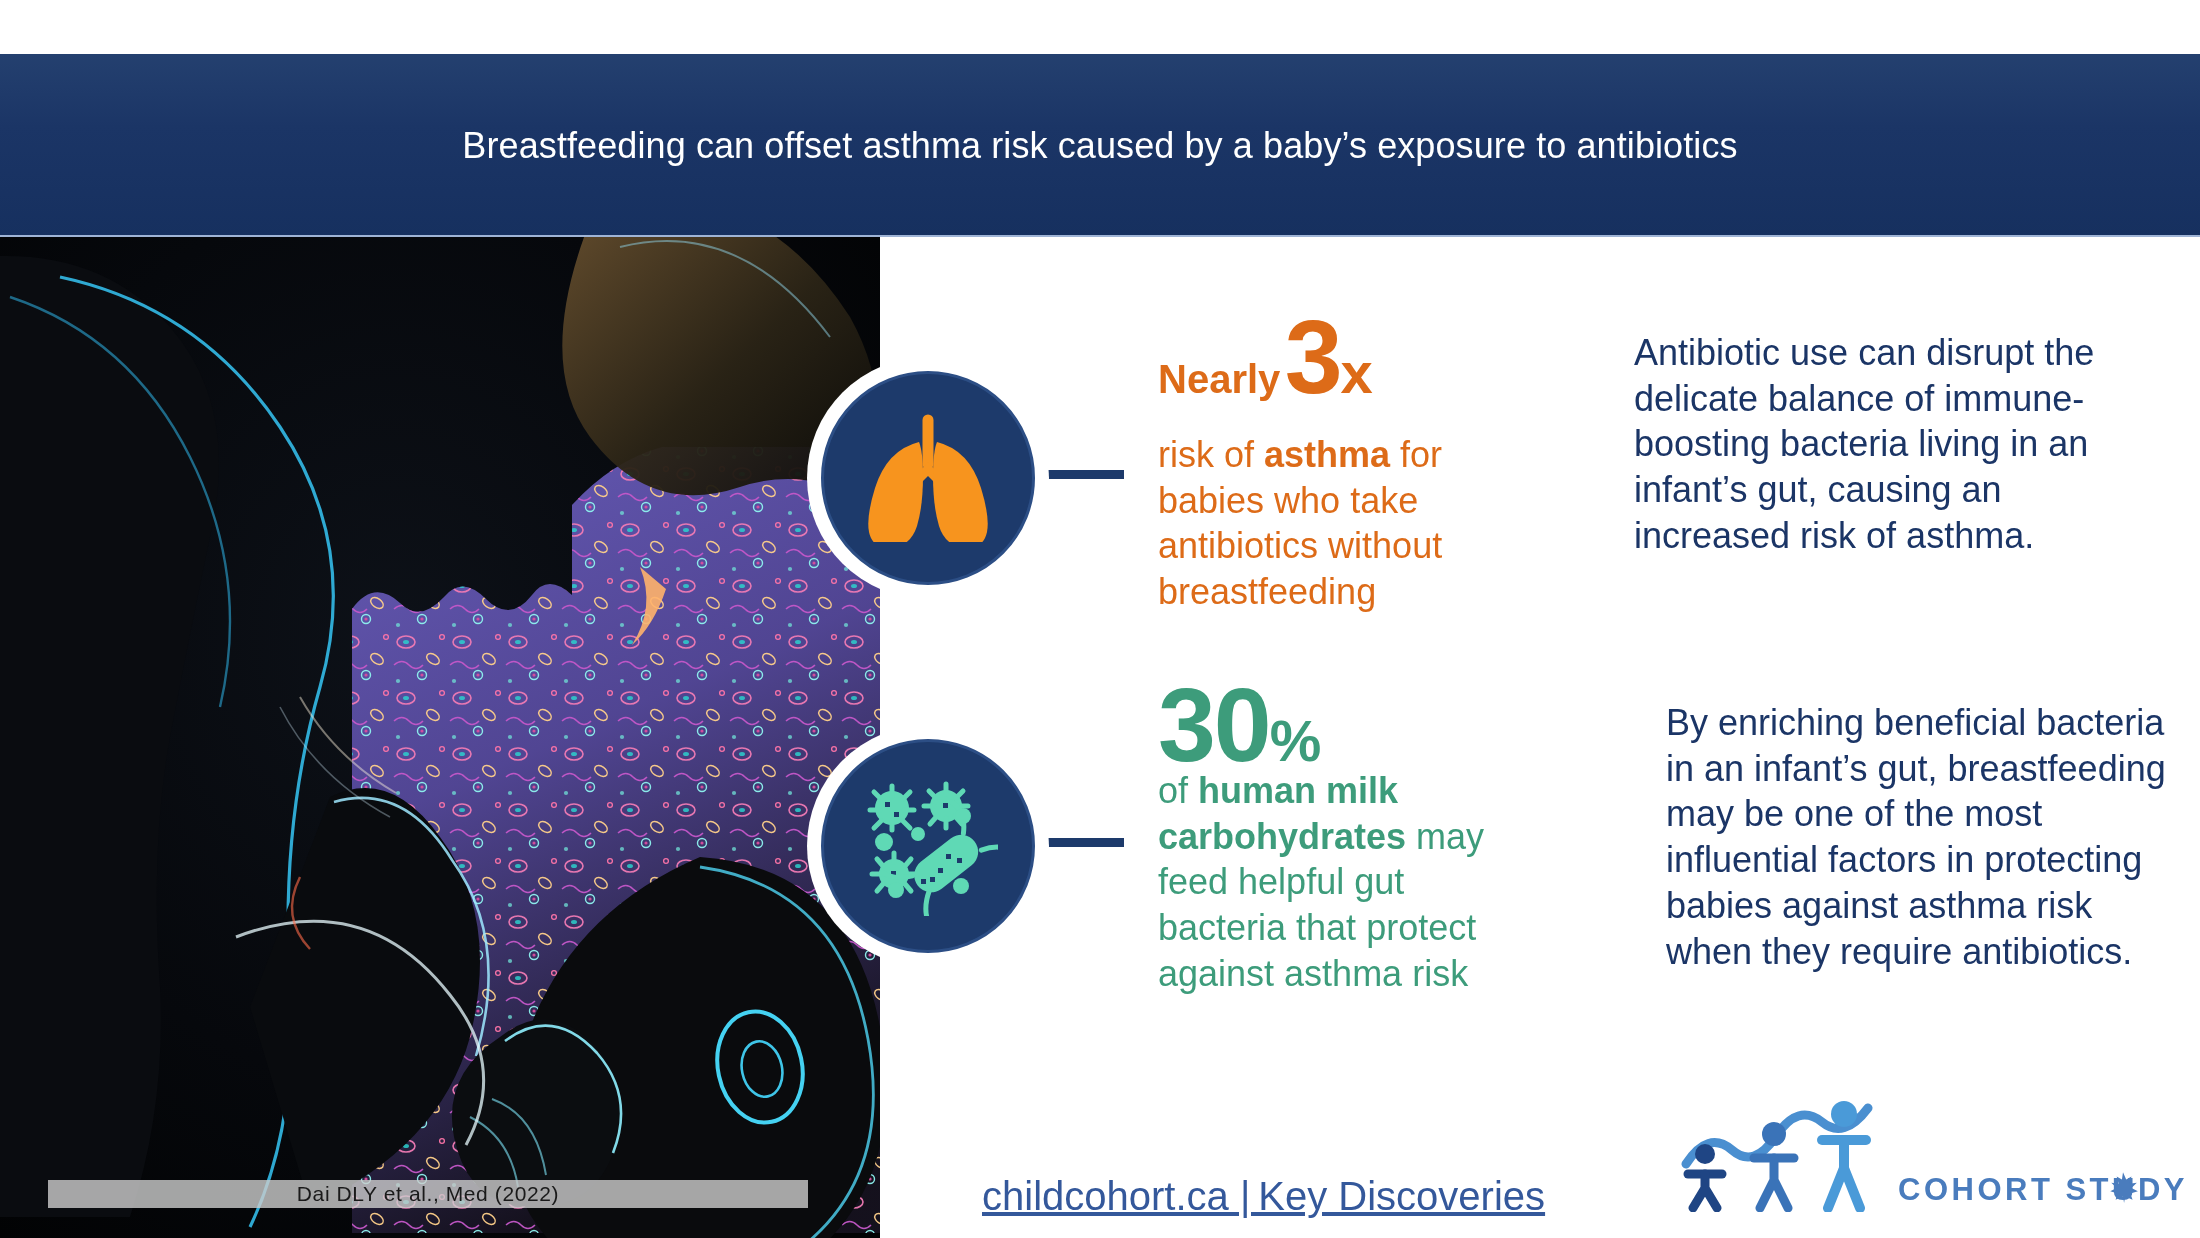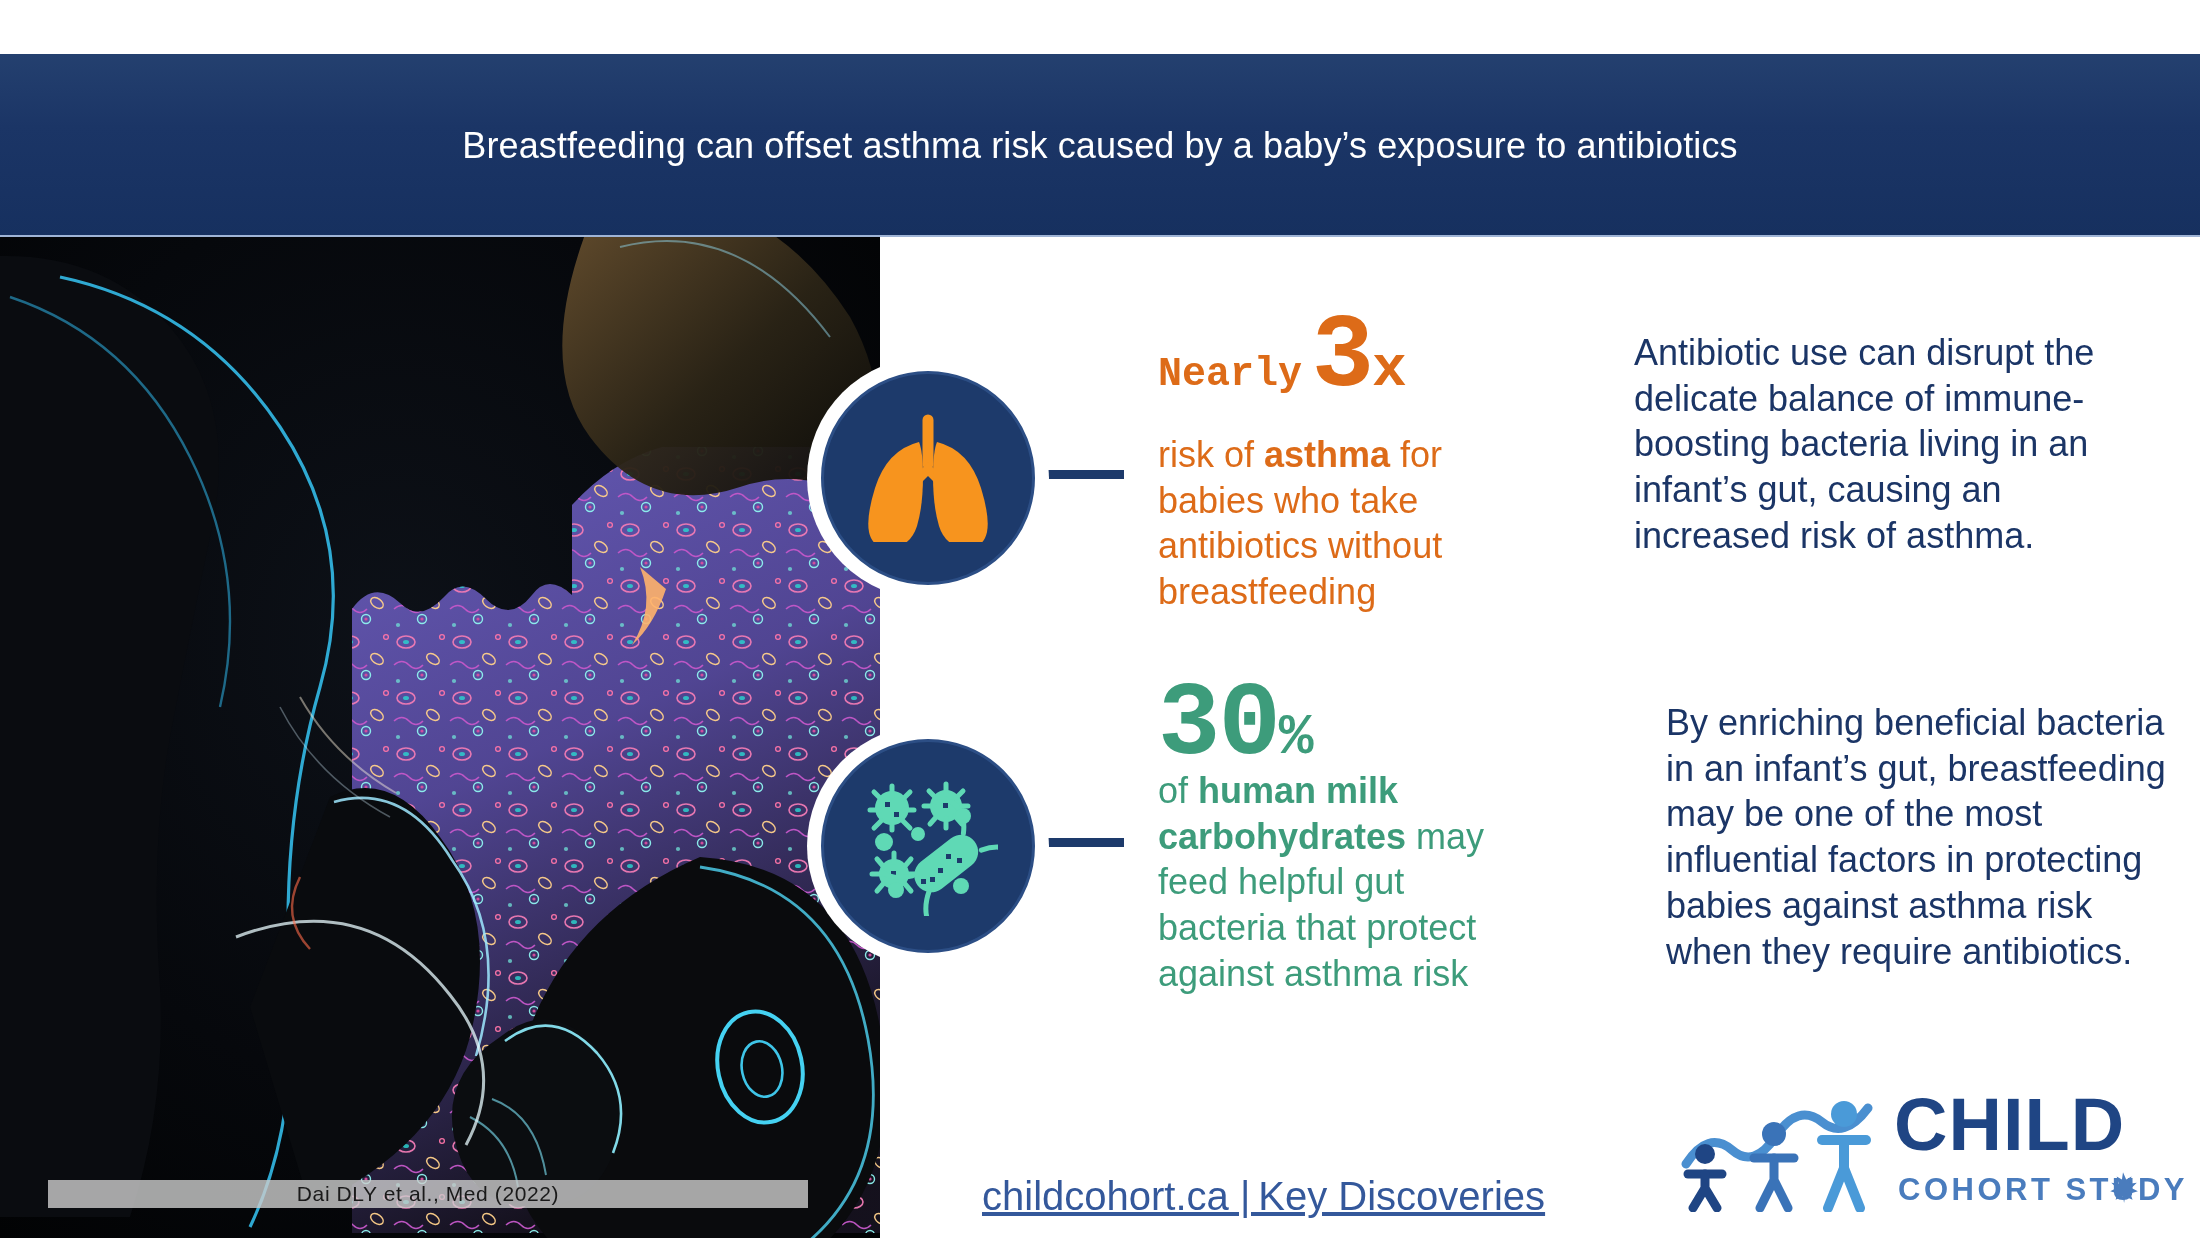--- a/index.html
+++ b/index.html
@@ -24,21 +24,21 @@
   .caption-text{color:#1a1a1a;font-size:21px;letter-spacing:.6px;}
 
   
   .stat{position:absolute;}
   .icon-circle{position:absolute;width:208px;height:208px;border-radius:50%;
                background:#1d3a6b;border:3px solid #2c4e85;
                box-shadow:0 0 0 14px #ffffff;
                display:flex;align-items:center;justify-content:center;}
   .connector{position:absolute;height:9px;background:#1d3a6b;}
 
-  .stat-head{position:absolute;white-space:nowrap;line-height:1;font-family:Liberation Mono, monospace;}
+  .stat-head{position:absolute;white-space:nowrap;line-height:1;}
   .stat-head .pre{font-size:40px;font-weight:bold;vertical-align:baseline;}
   .stat-head .big{font-size:104px;font-weight:bold;letter-spacing:-2px;}
   .stat-head .suf{font-size:58px;font-weight:bold;}
   .stat-body{position:absolute;font-size:36px;line-height:1.27;width:360px;}
   .stat-body b{font-weight:bold;}
 
   .orange{color:#dd6b18;}
   .green{color:#3d9c7b;}
 
   
@@ -244,18 +244,17 @@
       <path d="M78 66 h40"></path>
       <path d="M98 66 v22 l-14 28 M98 88 l14 28"></path>
     </g>
 
     <g stroke="#4a9ad8" stroke-width="10" stroke-linecap="round" fill="none">
       <circle cx="168" cy="22" r="13" fill="#4a9ad8" stroke="none"></circle>
       <path d="M146 48 h44"></path>
       <path d="M168 48 v28 l-16 40 M168 76 l16 40"></path>
     </g>
   </svg>
-  <div class="logo-word">CHILD</div>
   <div class="logo-sub">COHORT STUDY</div>
   <svg class="leaf" width="34" height="34" viewBox="0 0 32 32">
     <path d="M16 2 l3 7 5 -3 -2 7 7 -1 -5 5 6 3 -7 2 2 6 -7 -3 -1 6 -1 -6 -7 3 2 -6 -7 -2 6 -3 -5 -5 7 1 -2 -7 5 3 Z" fill="#4a7cbd"></path>
   </svg>
 </div>
 
 </body></html>

